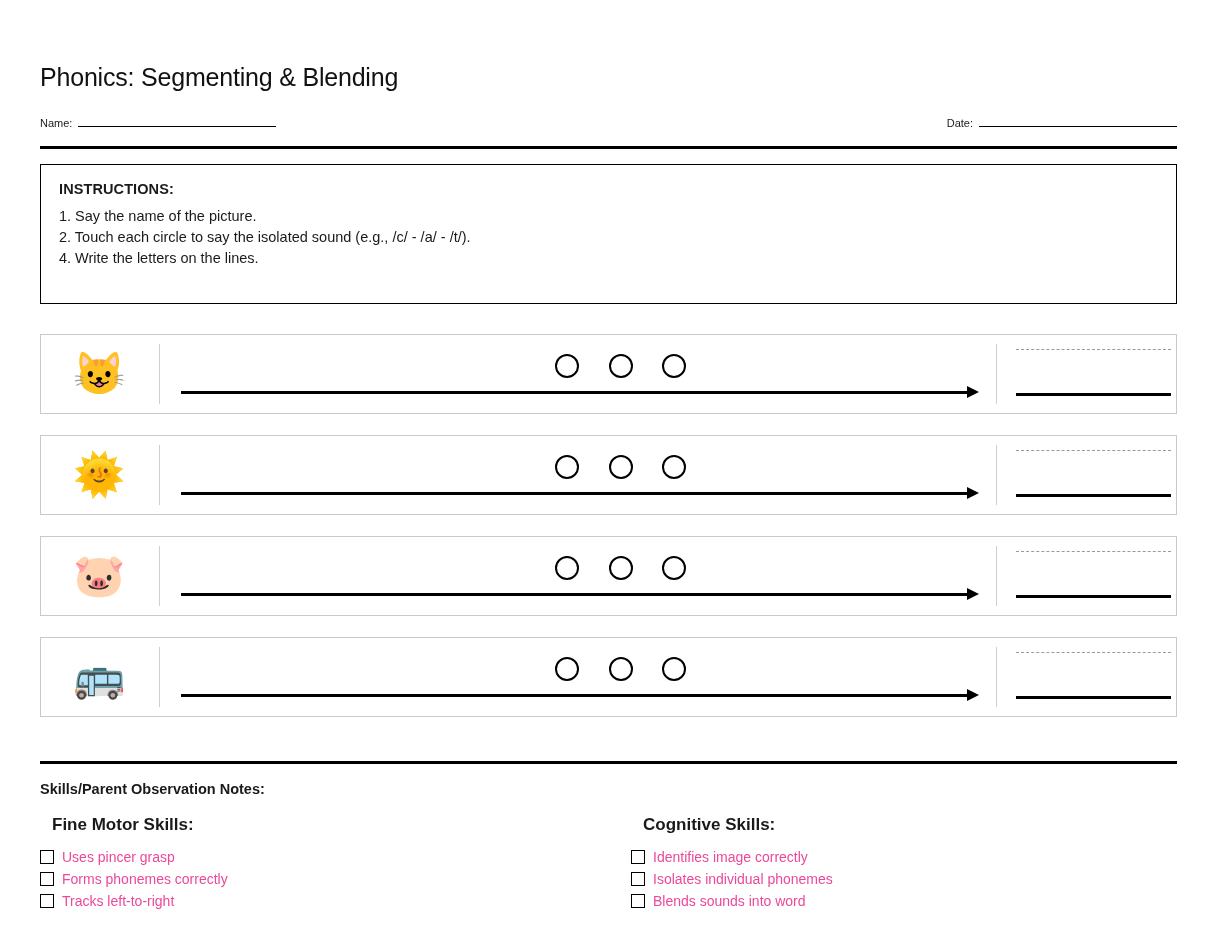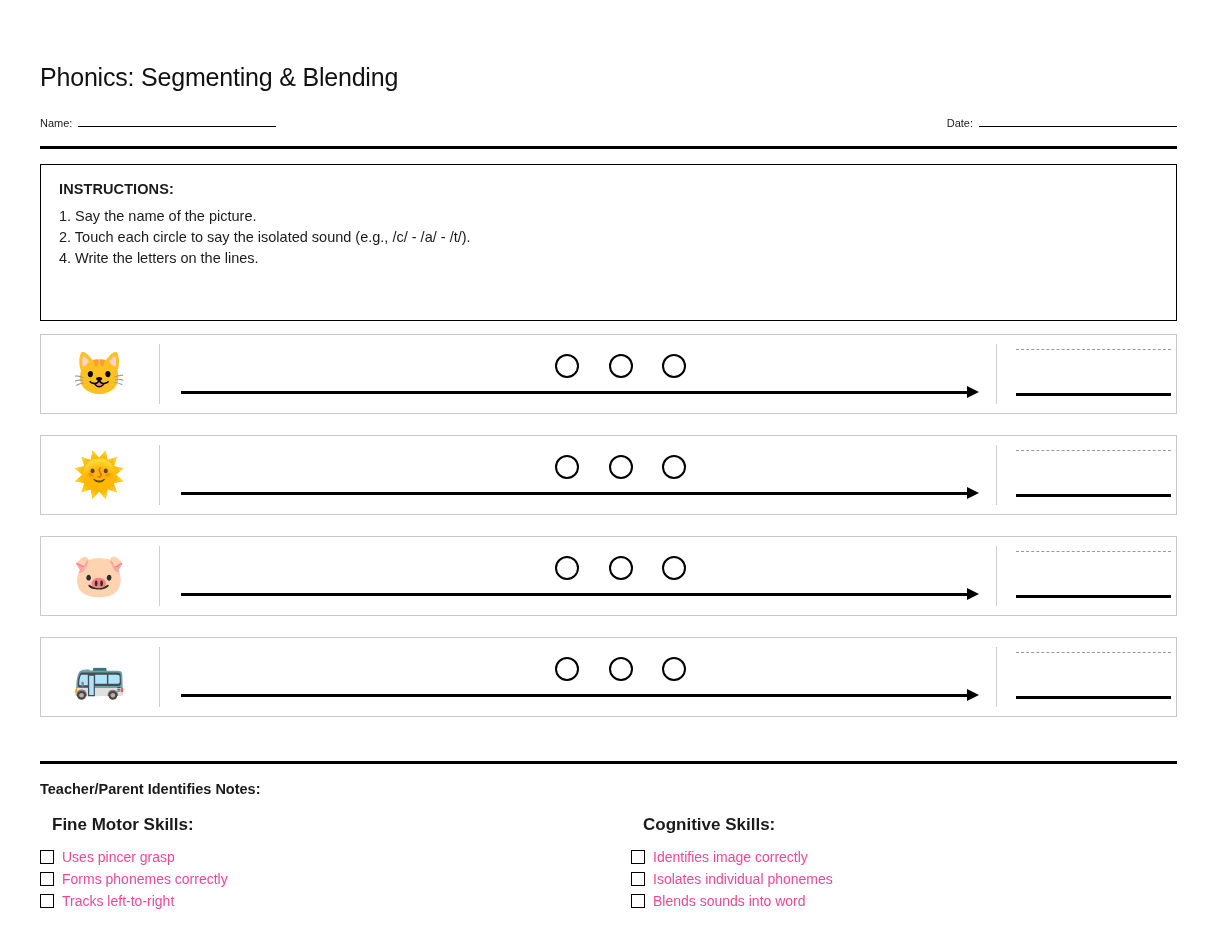--- a/index.html
+++ b/index.html
@@ -72,21 +72,21 @@
     height: 3px;
     background: #000;
   }
 
   
   .instructions {
     position: absolute;
     top: 164px;
     left: 0;
     width: 1137px;
-    height: 157px;
+    height: 140px;
     border: 1.6px solid #000;
     box-sizing: border-box;
     padding: 16px 18px 0 18px;
   }
   .instr-head {
     font-size: 14.5px;
     font-weight: bold;
     margin: 0 0 9px 0;
     letter-spacing: 0.1px;
   }
@@ -378,21 +378,21 @@
       <div class="writeline">
         <span class="guide-dashed"></span>
         <span class="guide-solid"></span>
       </div>
     </div>
 
   </div>
 
   <div class="hrule-bottom"></div>
 
-  <div class="notes-title">Teacher/Parent Identifies Notes:</div>
+  <div class="notes-title">Skills/Parent Observation Notes:</div>
 
   <div class="col col-left">
     <div class="col-head">Fine Motor Skills:</div>
     <div class="check-item">
       <span class="checkbox"></span>
       <span class="check-label">Uses pincer grasp</span>
     </div>
     <div class="check-item">
       <span class="checkbox"></span>
       <span class="check-label">Forms phonemes correctly</span>

